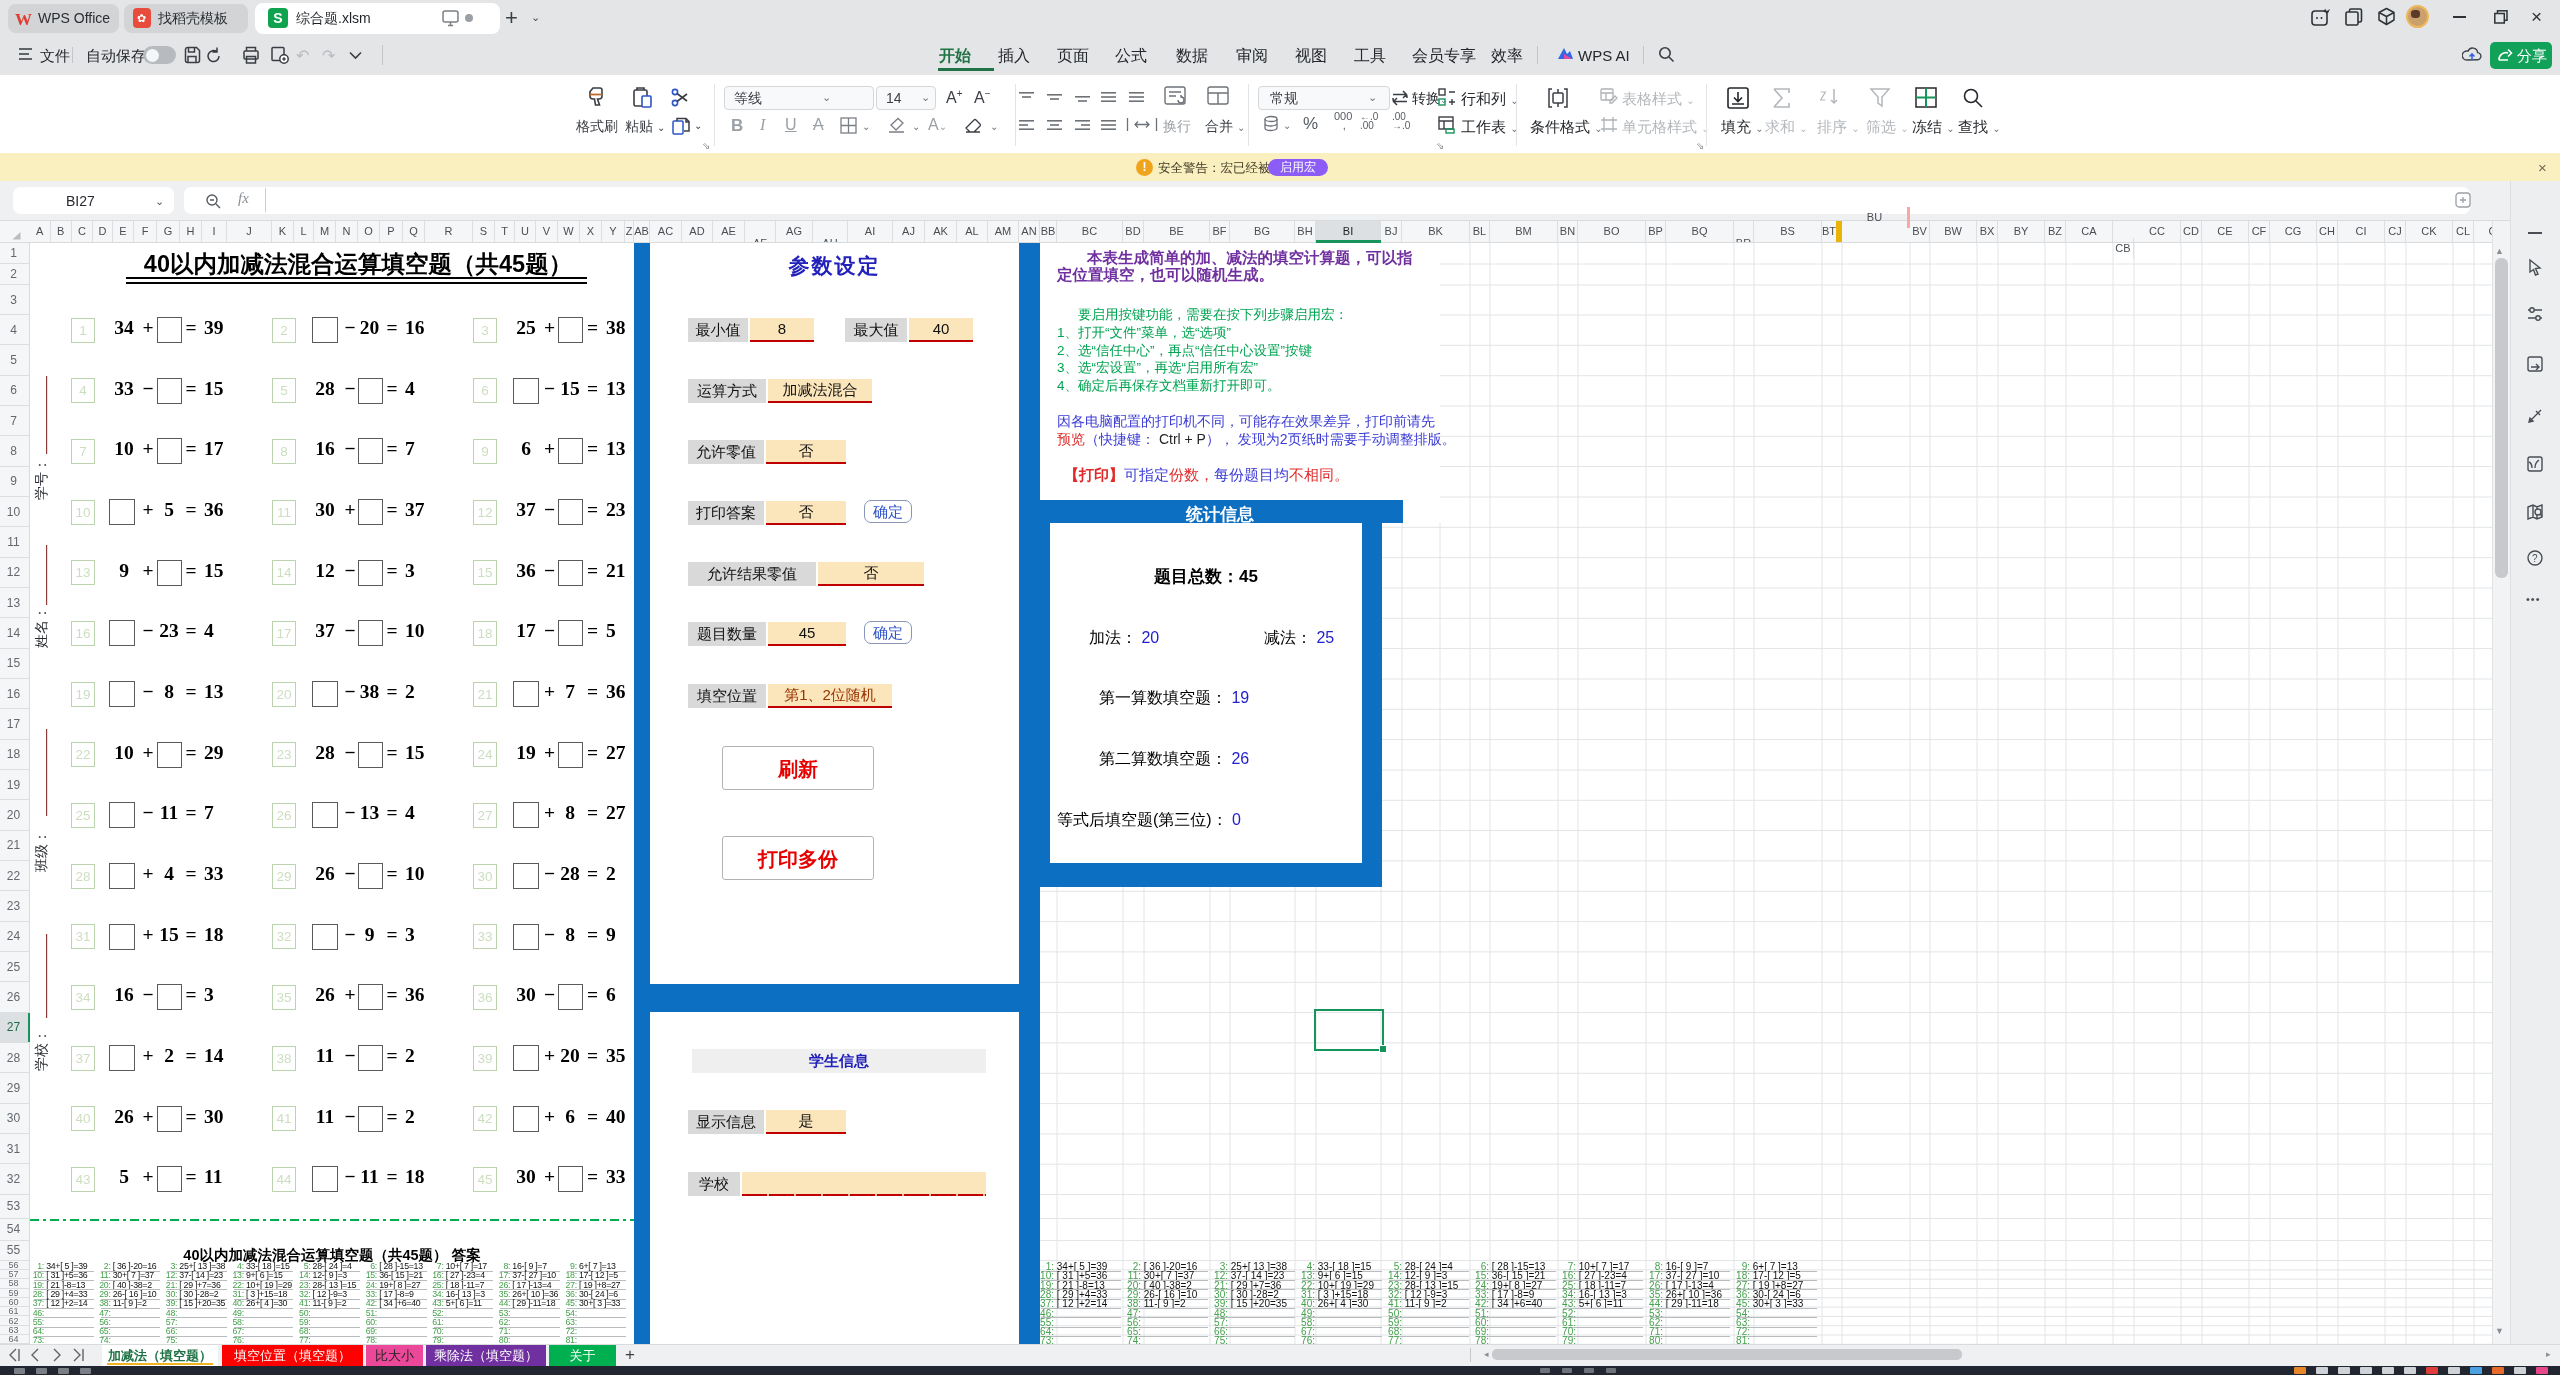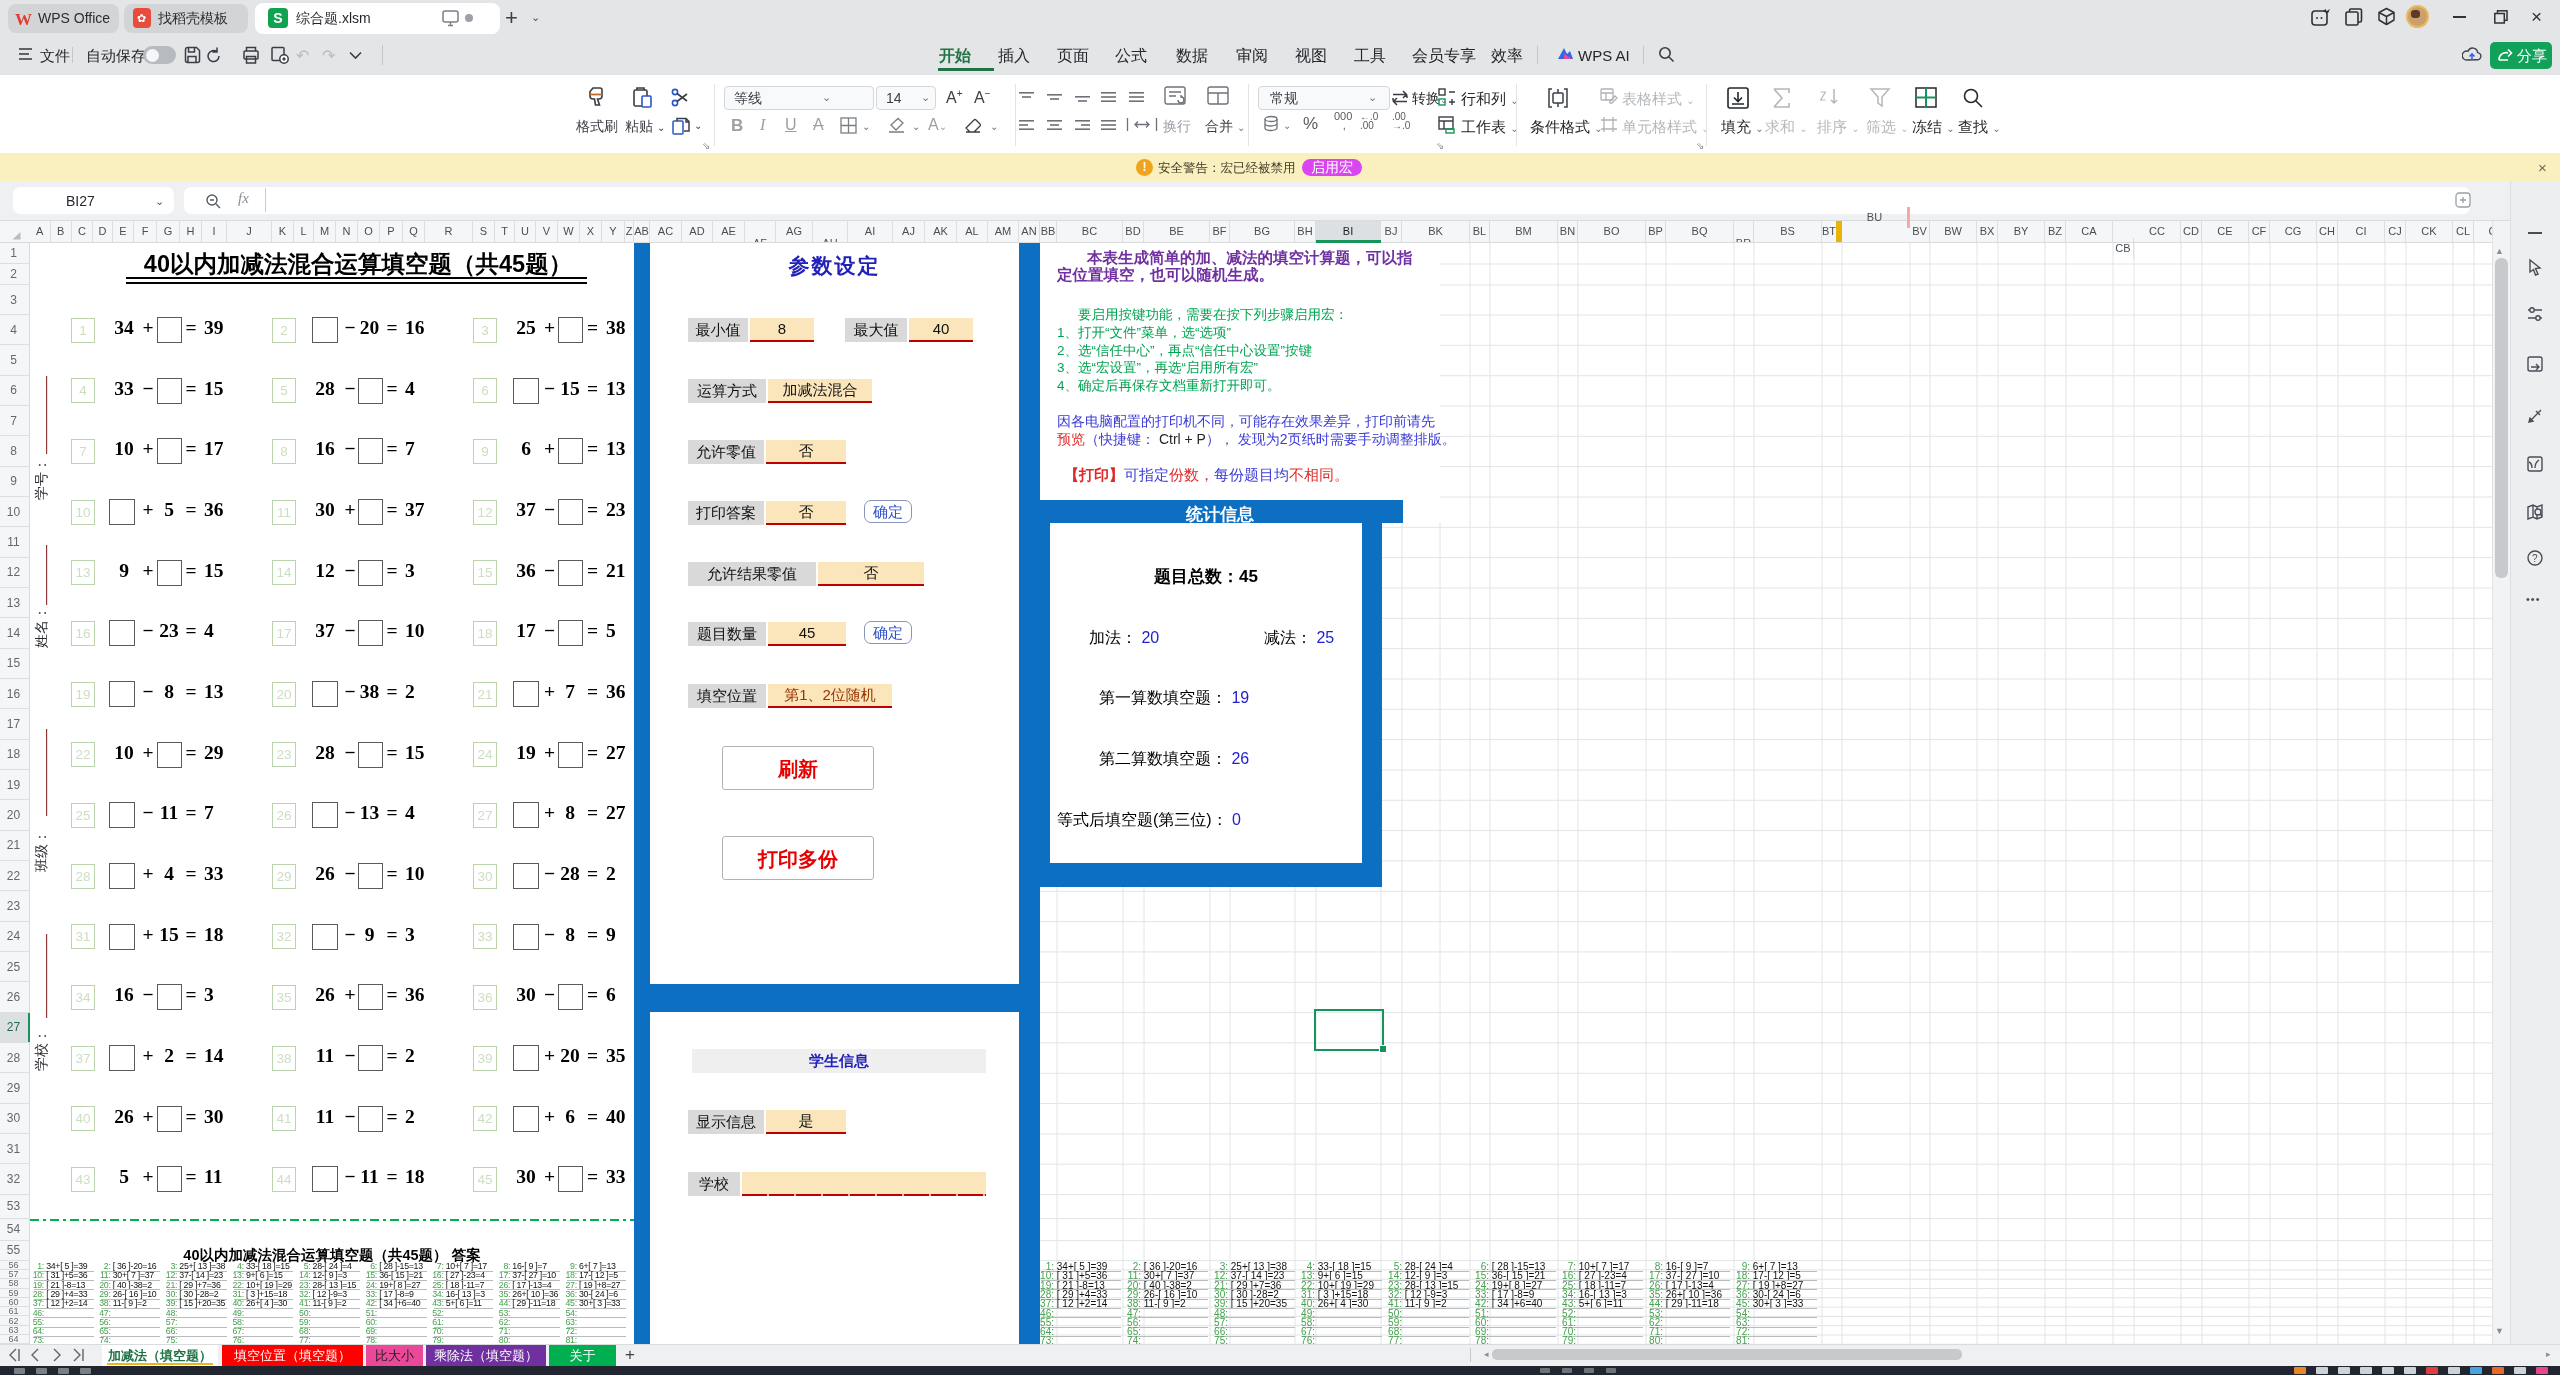--- a/index.html
+++ b/index.html
@@ -397,21 +397,21 @@
         <path d="M14 14 L20 20" stroke="#24272b" stroke-width="1.6"></path>
       </svg>
     </div>
 <div class="a" style="left:1958px;top:118px;font-size:15px;color:#24272b">查找 <span style="font-size:10px;color:#71767c">⌄</span></div>
 <div class="a" style="left:702px;top:140px;font-size:10px;color:#8a8f95">⇘</div>
 <div class="a" style="left:1436px;top:140px;font-size:10px;color:#8a8f95">⇘</div>
 <div class="a" style="left:1696px;top:140px;font-size:10px;color:#8a8f95">⇘</div>
 <div class="a" style="left:0;top:153px;width:2560px;height:28px;background:#faf0bf"></div>
 <div class="a" style="left:1136px;top:159px;width:17px;height:17px;border-radius:50%;background:#f0a41c;color:#fff;font-size:12px;font-weight:bold;text-align:center;line-height:17px">!</div>
 <div class="a" style="left:1158px;top:160px;font-size:12.5px;color:#3f3a28">安全警告：宏已经被禁用</div>
-<div class="a" style="left:1302px;top:159px;width:60px;height:17px;background:#d946ef;border-radius:8.5px;color:#fff;font-size:14px;text-align:center;line-height:17px">启用宏</div>
+<div class="a" style="left:1268px;top:159px;width:60px;height:17px;background:#8b5cf6;border-radius:8.5px;color:#fff;font-size:12px;text-align:center;line-height:17px">启用宏</div>
 <div class="a" style="left:2538px;top:159px;font-size:15px;color:#6b6b5a">×</div>
 <div class="a" style="left:0;top:181px;width:2560px;height:40px;background:#eef0f1;border-bottom:1px solid #d9dbdd"></div>
 <div class="a" style="left:13px;top:187px;width:161px;height:27px;background:#fff;border-radius:7px"></div>
 <div class="a" style="left:184px;top:187px;width:2286px;height:27px;background:#fff;border-radius:7px"></div>
 <div class="a" style="left:66px;top:193px;font-size:14px;color:#26292e">BI27</div>
 <div class="a" style="left:155px;top:195px;font-size:11px;color:#565b61">⌄</div>
 <div class="a" style="left:205px;top:193px;width:17px;height:17px">
       <svg width="17" height="17">
         <circle cx="7" cy="7" r="5" fill="none" stroke="#565b61" stroke-width="1.4"></circle>
         <path d="M11 11 l4 4 M5 7 h4" stroke="#565b61" stroke-width="1.4"></path>

